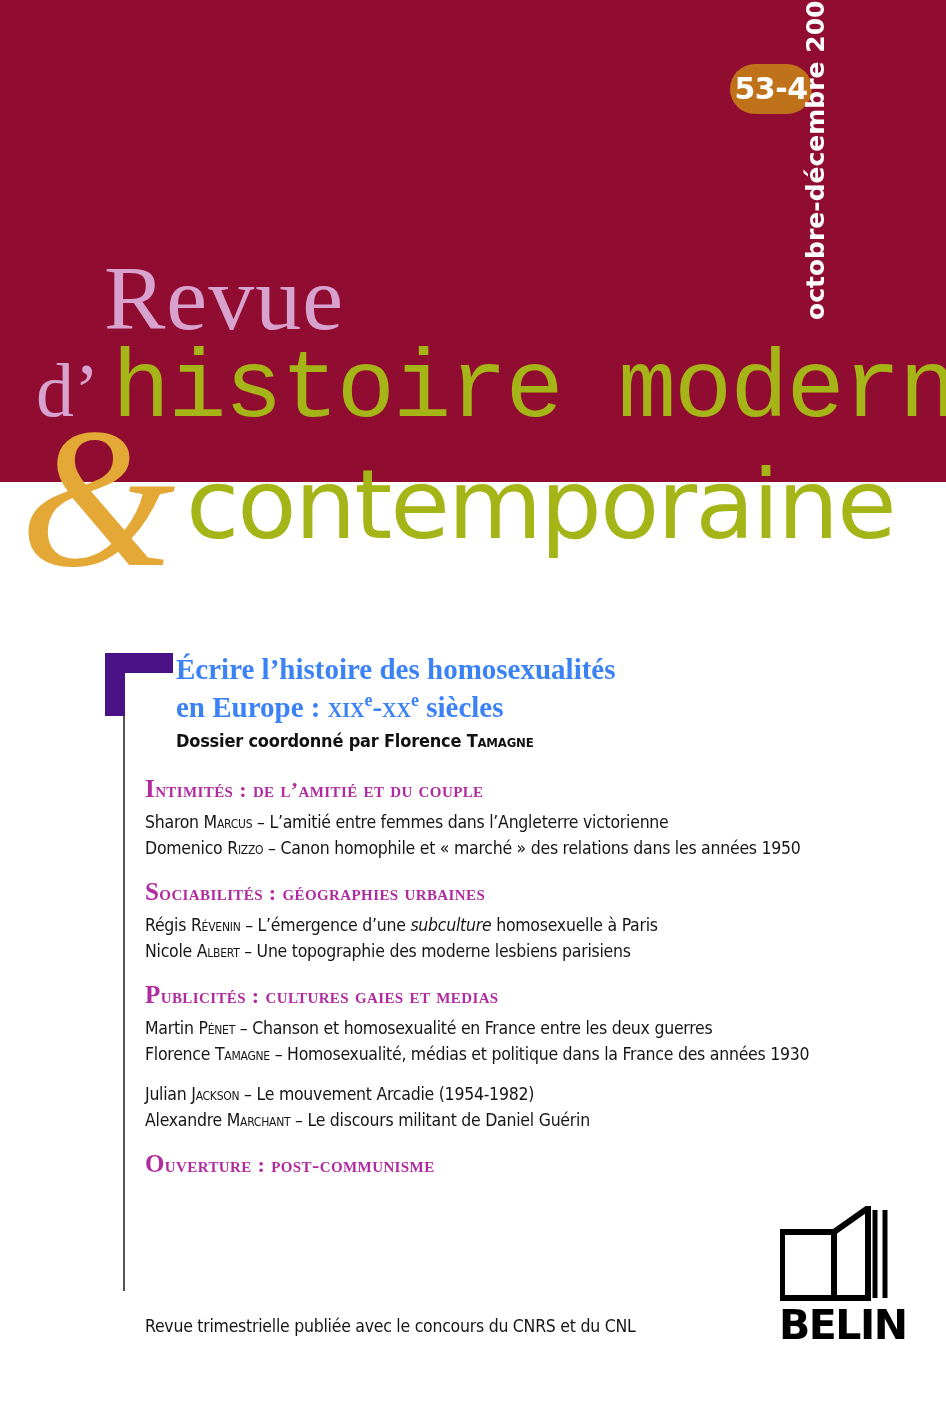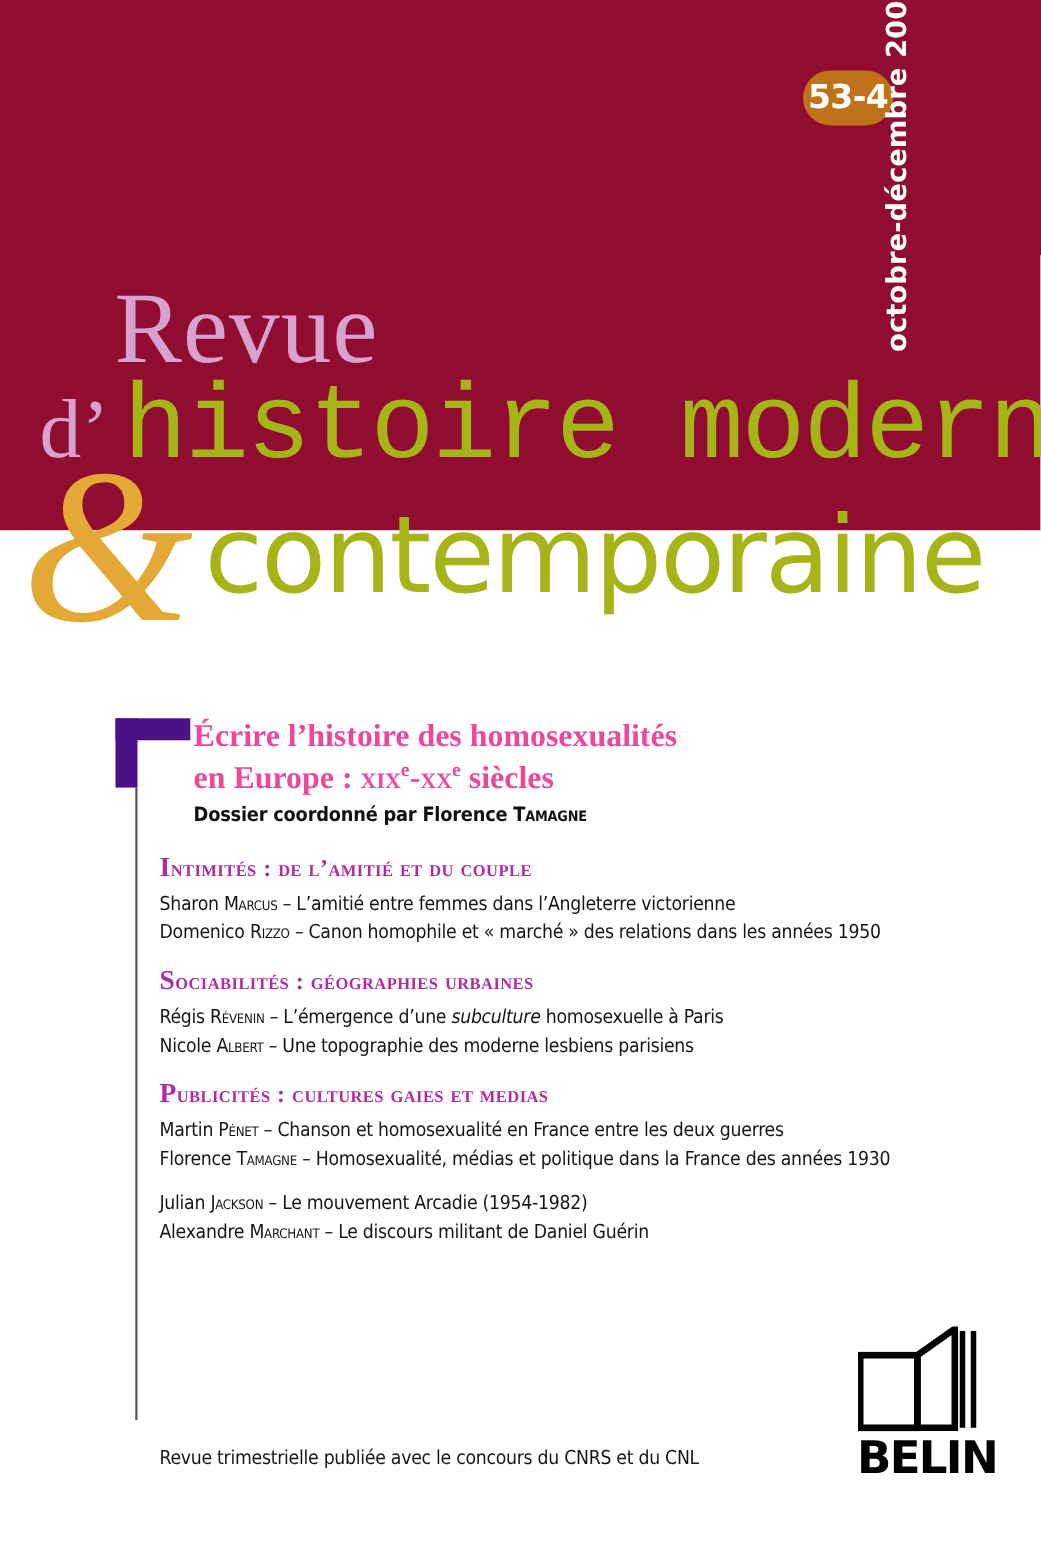--- a/index.html
+++ b/index.html
@@ -162,21 +162,21 @@
   }
 
   #dossier-title {
     position: absolute;
     left: 176px;
     top: 650px;
     width: 700px;
     font-family: "Liberation Serif", serif;
     font-weight: bold;
     font-size: 29px;
-    color: #ec4899;
+    color: #3b82f6;
     line-height: 1.32;
   }
   #dossier-title .sup {
     font-size: 0.62em;
     vertical-align: super;
     line-height: 0;
   }
   #dossier-title .sc {
     font-variant: small-caps;
     font-size: 1.0em;
@@ -313,20 +313,21 @@
     <div class="section">
       <div class="section-heading"><span class="cap1">P</span><span>ublicités : cultures gaies et medias</span></div>
       <div class="article"><span>Martin </span><span class="sc">Pénet</span><span> – </span><span>Chanson et homosexualité en France entre les deux guerres</span></div>
       <div class="article"><span>Florence </span><span class="sc">Tamagne</span><span> – </span><span>Homosexualité, médias et politique dans la France des années 1930</span></div>
     </div>
     <div class="section">
       <div class="article"><span>Julian </span><span class="sc">Jackson</span><span> – </span><span>Le mouvement Arcadie (1954-1982)</span></div>
       <div class="article"><span>Alexandre </span><span class="sc">Marchant</span><span> – </span><span>Le discours militant de Daniel Guérin</span></div>
     </div>
     <div class="section">
+      <div class="section-heading"><span class="cap1">O</span><span>uverture : post-communisme</span></div>
     </div>
   </div>
 
 <div id="footnote">Revue trimestrielle publiée avec le concours du CNRS et du CNL</div>
 
 <div id="belin-logo">
   <svg width="112" height="100" viewBox="0 0 112 100">
 
     <rect x="2" y="26" width="52" height="66" fill="none" stroke="#000000" stroke-width="6"></rect>
 

